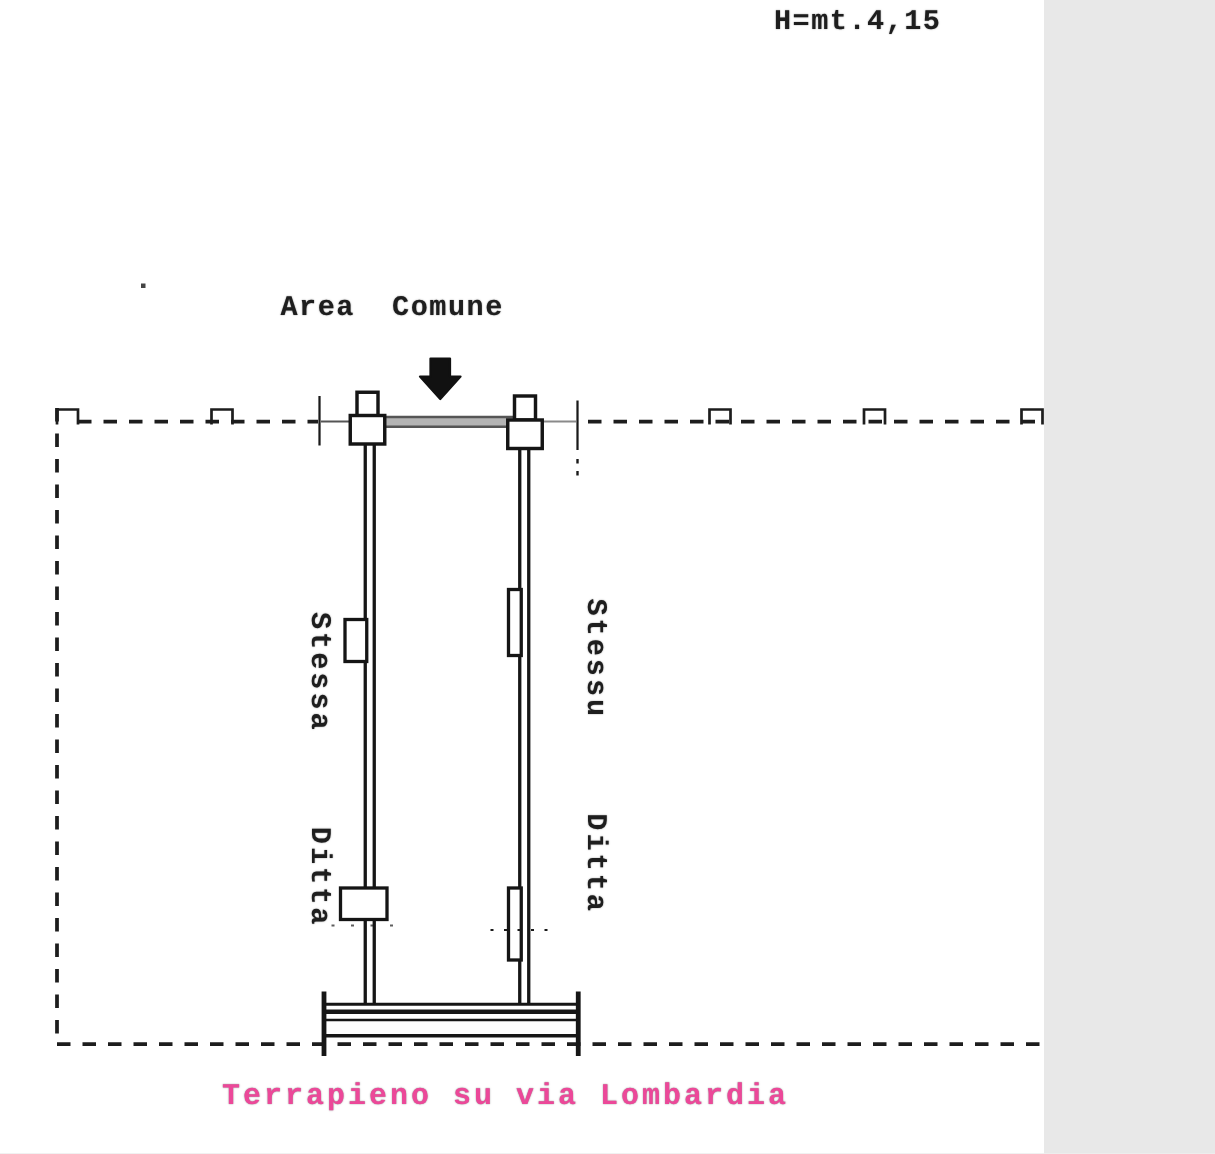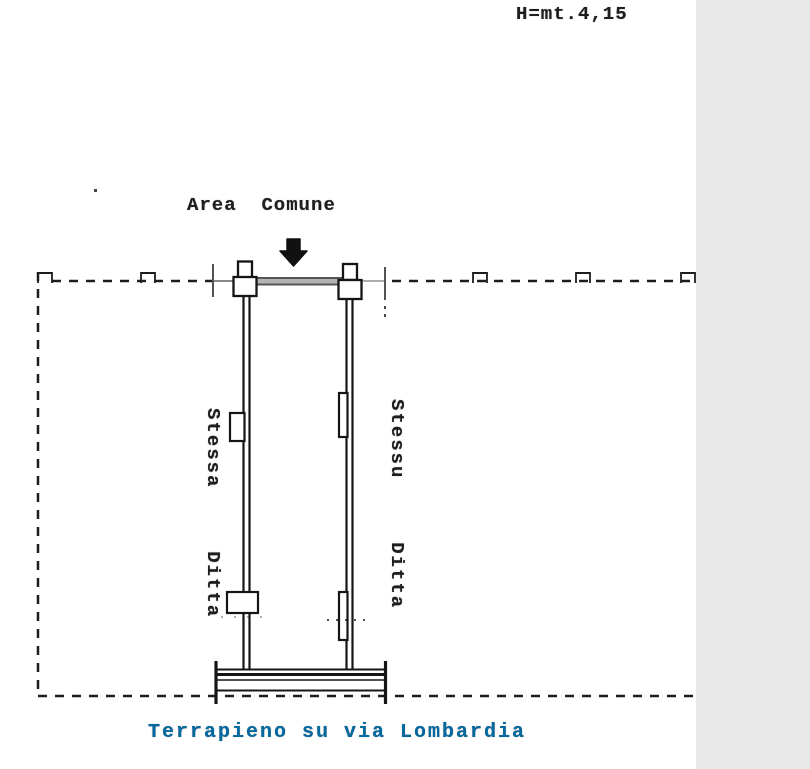--- a/index.html
+++ b/index.html
@@ -27,21 +27,21 @@
     padding-bottom: 4px;
   }
   .lbl-area { left: 187px; top: 194px; font-size: 19px; font-weight: bold; letter-spacing: 1px; text-align: center; }
   .lbl-vert {
     font-size: 19px; font-weight: bold; letter-spacing: 2px; word-spacing: 18px;
     transform: rotate(90deg);
     transform-origin: 0 0;
   }
   .lbl-vert-left  { left: 224px; top: 408px; }
   .lbl-vert-right { left: 408px; top: 399px; }
-  .lbl-bottom { left: 148px; top: 720px; font-size: 20px; font-weight: bold; letter-spacing: 2px; color: #0369a1; }
+  .lbl-bottom { left: 148px; top: 720px; font-size: 20px; font-weight: bold; letter-spacing: 2px; color: #ec4899; }
 </style>
 </head>
 <body>
 
 <div class="canvas">
 
   <svg class="plan-svg" viewBox="0 0 810 769" fill="none" stroke-linecap="butt">
 
     <g stroke="#1d1d1d" stroke-width="2.5">
       <path d="M38 272 V695" stroke-dasharray="9 8"></path>

